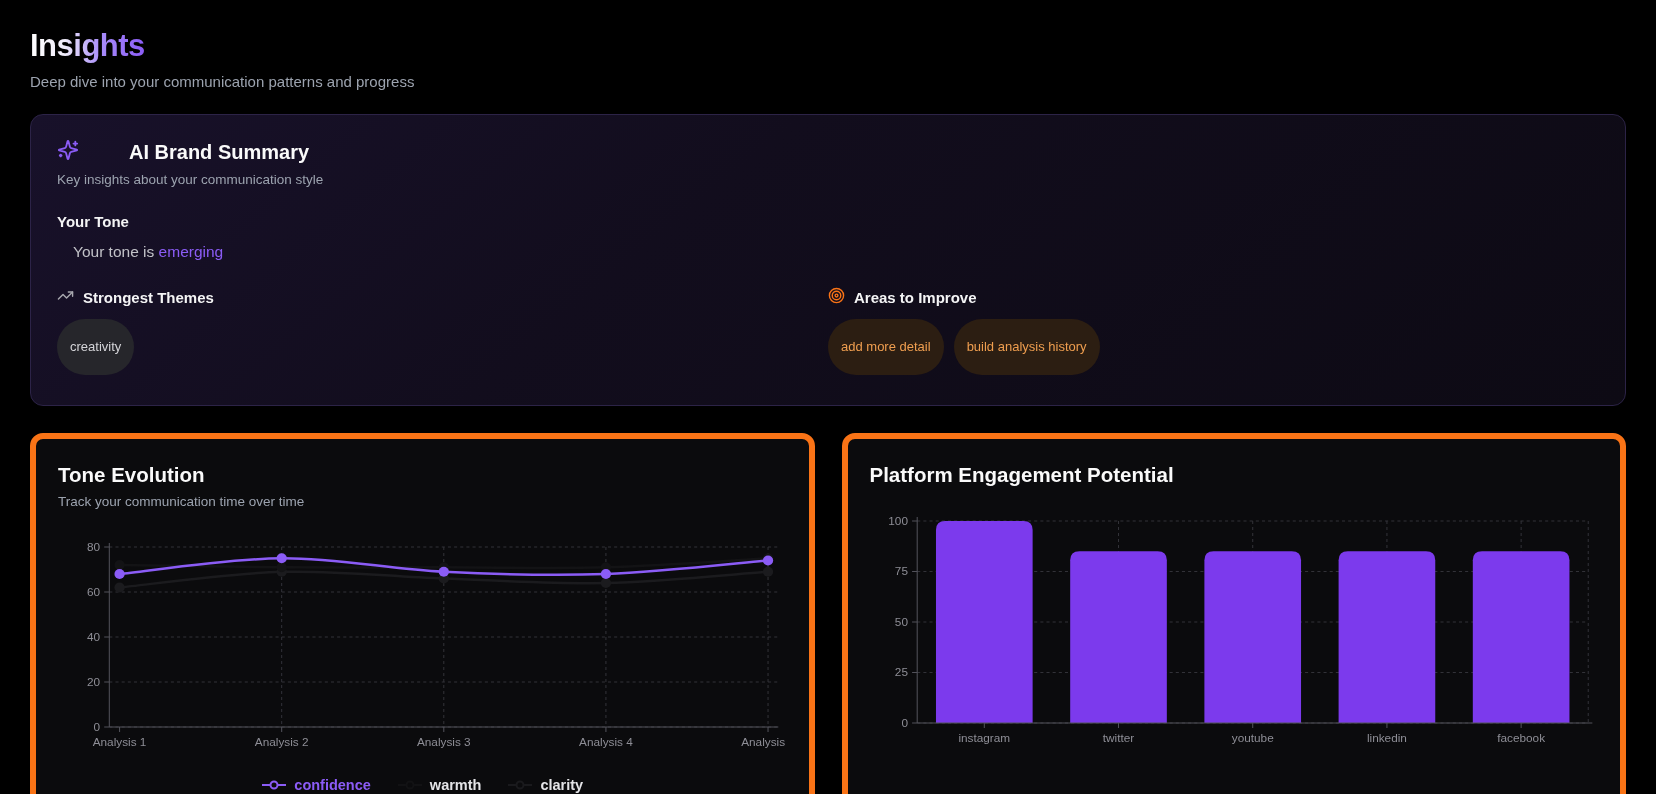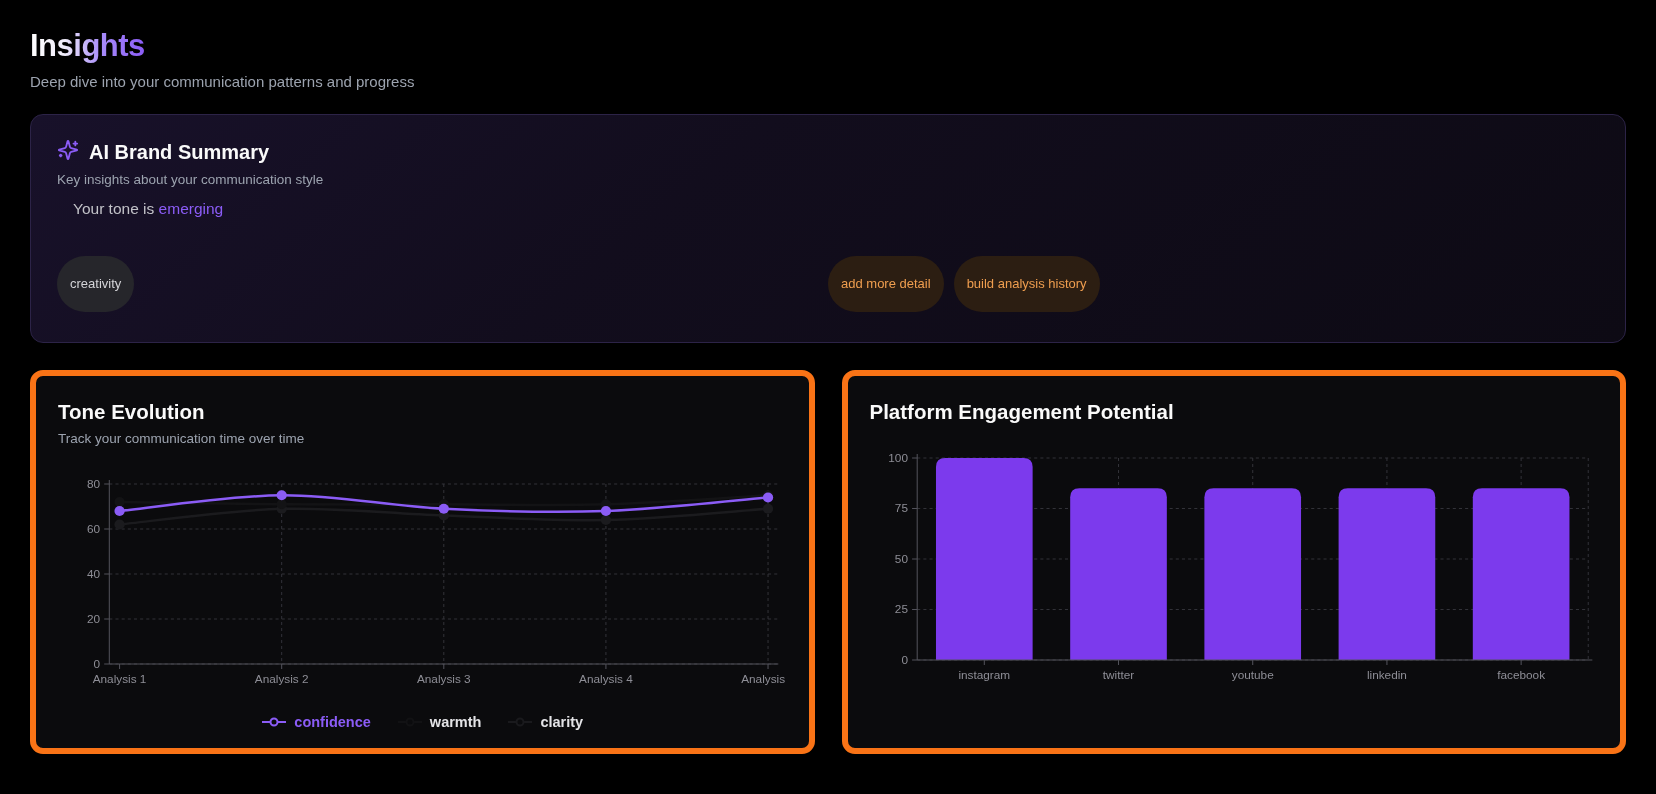--- a/index.html
+++ b/index.html
@@ -14,21 +14,21 @@
   }
   .page-sub{ margin-top:9px; font-size:15px; color:#9ca3af; }
 
   
   .summary-card{
     margin-top:24px; border:1px solid #2c2347; border-radius:13px;
     background:linear-gradient(140deg,#18112a 0%,#120d1d 40%,#0d0a14 100%);
     padding:24px 26px 30px 26px;
   }
   .card-head{ display:flex; align-items:center; gap:10px; }
-  .card-head h2{ font-size:20px; font-weight:700; color:#fafafa; }
+  .card-head h2{ font-size:20px; font-weight:700; color:#fafafa;margin-left:40px; }
   .card-sub{ margin-top:7px; font-size:13.5px; color:#9ca3af; }
   .sec-title{ margin-top:26px; font-size:15px; font-weight:700; color:#f4f4f5; }
   .tone-line{ margin-top:13px; font-size:15.5px; color:#c2c2c8;margin-left:16px; }
   .tone-line .accent{ color:#8b5cf6; }
   .two-col{ display:grid; grid-template-columns:1fr 1fr; margin-top:26px; }
   .sec-head{ display:flex; align-items:center; gap:9px; font-size:15px; font-weight:700; color:#f4f4f5; }
   .badges{ display:flex; gap:10px; margin-top:12px; flex-wrap:wrap; }
   .badge{ font-size:13px; padding:19px 13px; border-radius:999px; line-height:1.4; }
   .badge.gray{ background:#26262b; color:#d4d4d8; }
   .badge.orange{ background:#2c1e12; color:#ef9e4f; }
@@ -61,32 +61,52 @@
         <path d="M20 3v4"></path>
           <path d="M22 5h-4"></path>
           <path d="M4 17v2"></path>
           <path d="M5 18H3"></path>
       </svg>
     </span>
     <h2>AI Brand Summary</h2>
   </div>
   <p class="card-sub">Key insights about your communication style</p>
 
+  <h3 class="sec-title">Your Tone</h3>
   <p class="tone-line">
     <span>Your tone is</span>
     <span class="accent">emerging</span>
   </p>
 
   <div class="two-col">
     <div>
+      <div class="sec-head">
+        <span>
+          <svg width="17" height="17" viewBox="0 0 24 24" fill="none" stroke="#a8a8af" stroke-width="2" stroke-linecap="round" stroke-linejoin="round">
+            <polyline points="22 7 13.5 15.5 8.5 10.5 2 17"></polyline>
+              <polyline points="16 7 22 7 22 13"></polyline>
+          </svg>
+        </span>
+        <span>Strongest Themes</span>
+      </div>
       <div class="badges" id="theme-badges">
           <span class="badge gray">creativity</span>
         </div>
     </div>
     <div>
+      <div class="sec-head">
+        <span>
+          <svg width="17" height="17" viewBox="0 0 24 24" fill="none" stroke="#f97316" stroke-width="2">
+            <circle cx="12" cy="12" r="10"></circle>
+              <circle cx="12" cy="12" r="6"></circle>
+              <circle cx="12" cy="12" r="2"></circle>
+          </svg>
+        </span>
+        <span>Areas to Improve</span>
+      </div>
       <div class="badges" id="improve-badges">
           <span class="badge orange">add more detail</span>
           <span class="badge orange">build analysis history</span>
         </div>
     </div>
   </div>
 </section>
 
 <div class="charts-row">
   <section class="chart-card">

